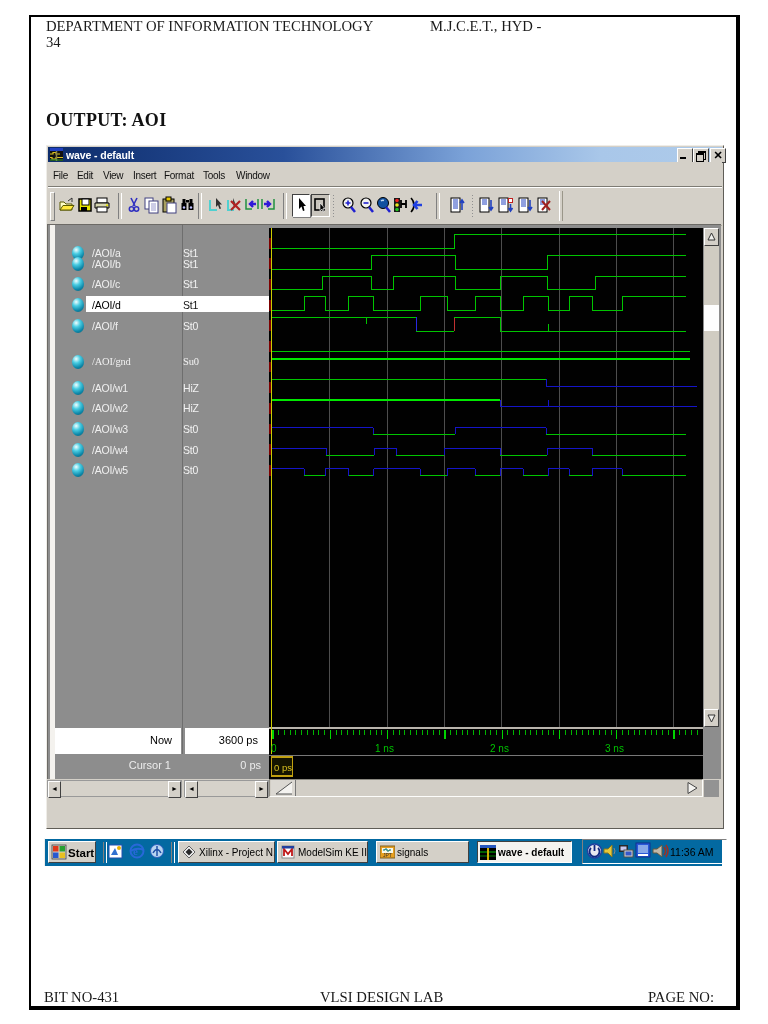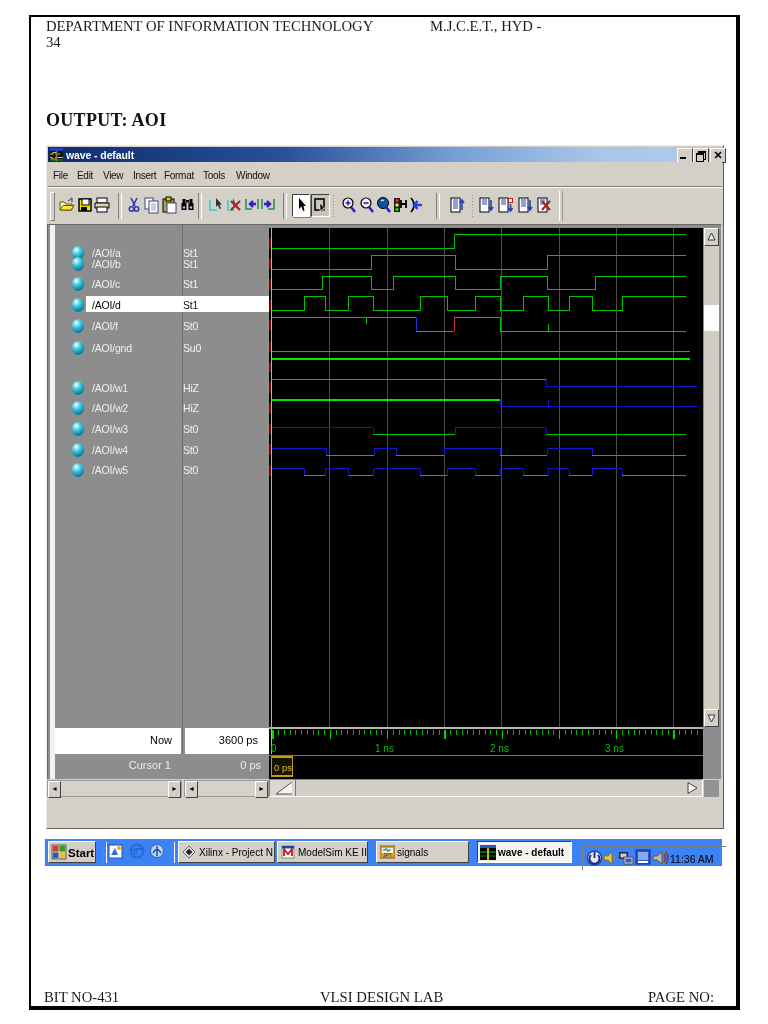--- a/index.html
+++ b/index.html
@@ -237,21 +237,21 @@
     <div class="abs srow" style="top:73px;">
         <div class="sph"></div>
         <span class="sname" style="color:#000;">/AOI/d</span>
         <span class="sval" style="color:#111;">St1</span>
       </div>
     <div class="abs srow" style="top:94px;">
         <div class="sph"></div>
         <span class="sname">/AOI/f</span>
         <span class="sval">St0</span>
       </div>
-    <div class="abs srow" style="top:116px;">
+    <div class="abs srow" style="top:130px;font-family:Liberation Serif, serif;">
         <div class="sph"></div>
         <span class="sname">/AOI/gnd</span>
         <span class="sval">Su0</span>
       </div>
     <div class="abs srow" style="top:156px;">
         <div class="sph"></div>
         <span class="sname">/AOI/w1</span>
         <span class="sval">HiZ</span>
       </div>
     <div class="abs srow" style="top:176px;">
@@ -423,21 +423,21 @@
       <div class="abs" style="right:0px;top:0px;width:19px;height:16px;">
         <svg width="19" height="16">
             <path d="M5 2.5 L14 8 L5 13.5 Z" fill="#f4f3f0" stroke="#444"></path>
           </svg>
       </div>
     </div>
     <div class="abs" style="left:657px;top:1px;width:15px;height:17px;background:#939393;"></div>
   </div>
 </div>
 
-<div class="abs" id="taskbar" style="left:44px;top:838px;width:677px;height:27px;background:#3b82f6;border-top:1px solid #fff;border-left:1px solid #eee;">
+<div class="abs" id="taskbar" style="left:44px;top:838px;width:677px;height:27px;background:#0369a1;border-top:1px solid #fff;border-left:1px solid #eee;">
   <div class="abs tkb" style="left:3px;top:2px;width:48px;">
     <svg width="16" height="16" style="margin:2px 0 0 2px;">
       <rect x="2" y="2" width="5.5" height="5.5" fill="#e03818"></rect>
         <rect x="8.5" y="2" width="5.5" height="5.5" fill="#28a030"></rect>
       <rect x="2" y="8.5" width="5.5" height="5.5" fill="#2858d0"></rect>
         <rect x="8.5" y="8.5" width="5.5" height="5.5" fill="#e8c020"></rect>
       <rect x="1" y="1" width="14" height="14" fill="none" stroke="#404040" stroke-width="0.8"></rect>
     </svg>
     <span style="font-weight:bold;font-size:11.5px;position:absolute;left:19px;top:5px;">Start</span>
   </div>
@@ -484,21 +484,21 @@
   <div class="abs tkb tkbp" style="left:432px;top:2px;width:95px;">
     <svg width="16" height="15" style="margin:3px 0 0 2px;">
         <rect x="0" y="0" width="16" height="15" fill="#000"></rect>
         <rect x="0" y="0" width="16" height="3" fill="#2858c0"></rect>
         <line x1="0" y1="7" x2="16" y2="7" stroke="#00c000"></line>
         <line x1="0" y1="11" x2="16" y2="11" stroke="#008000"></line>
         <line x1="8" y1="3" x2="8" y2="15" stroke="#d0b000" stroke-width="2"></line>
       </svg>
     <span class="tkt" style="font-weight:bold;">wave - default</span>
   </div>
-  <div class="abs" style="left:537px;top:7px;width:136px;height:23px;border:1px solid;border-color:#808080 #fff #fff #808080;padding-left:7px;">
+  <div class="abs" style="left:537px;top:0;width:136px;height:23px;border:1px solid;border-color:#808080 #fff #fff #808080;padding-left:7px;">
     <svg class="abs" style="left:3px;top:2px;" width="17" height="17">
       <circle cx="8.5" cy="9" r="7" fill="#e8e8f0" stroke="#2040a0" stroke-width="1.5"></circle>
       <path d="M8.5 3 V9 M5 6 A5 5 0 1 0 12 6" stroke="#102880" stroke-width="1.8" fill="none"></path>
     </svg>
     <svg class="abs" style="left:19px;top:2px;" width="16" height="17">
       <path d="M2 7 H6 L10 3 V15 L6 11 H2 Z" fill="#e8c838" stroke="#887820"></path>
       <path d="M12 6 Q14 9 12 12" stroke="#888" fill="none"></path>
     </svg>
     <svg class="abs" style="left:34px;top:2px;" width="18" height="17">
       <rect x="2" y="3" width="9" height="7" fill="#282828"></rect>

